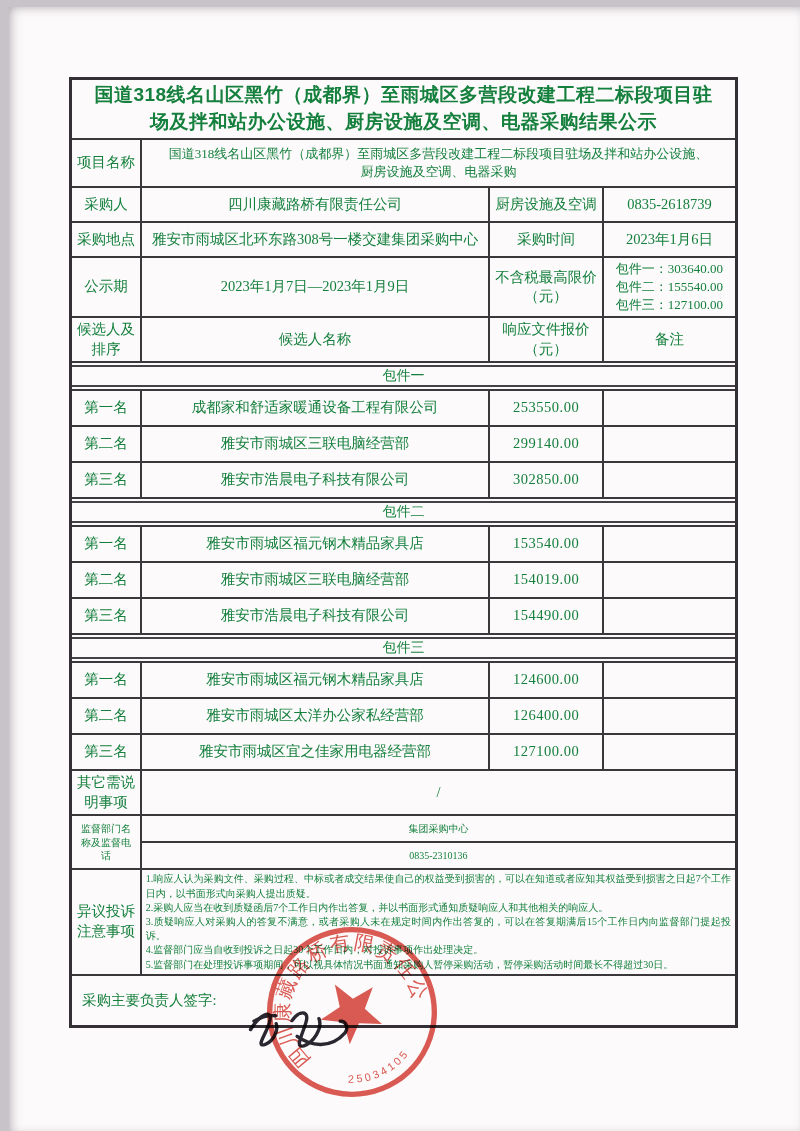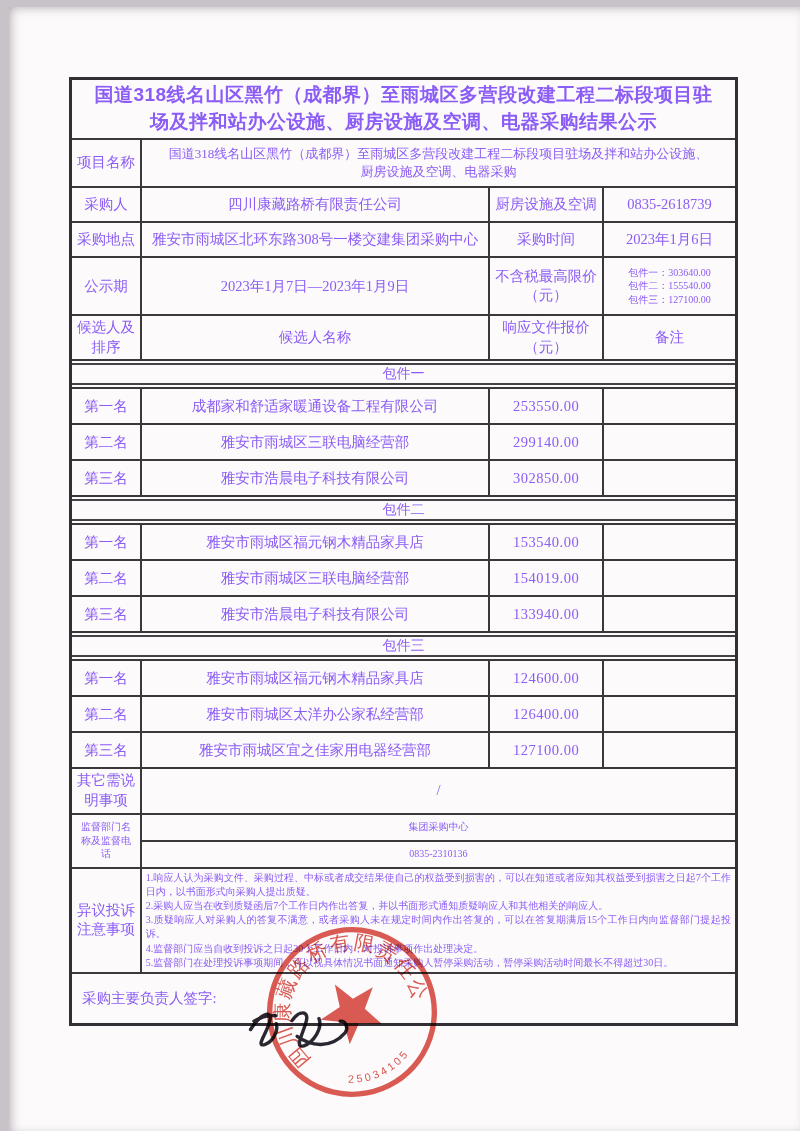--- a/index.html
+++ b/index.html
@@ -10,41 +10,41 @@
   }
   .paper{
     position:absolute;left:9px;top:7px;right:0;bottom:0;
     background:#fcfafb;
     box-shadow:inset 6px 0 12px -5px rgba(120,112,122,.55),
                inset 0 6px 12px -6px rgba(120,112,122,.40);
   }
   table.doc{
     position:absolute;left:60px;top:70px;width:669px;
     border-collapse:collapse;table-layout:fixed;
-    color:#8b5cf6;
+    color:#15803d;
   }
   table.doc{border:3px solid #332f34;}
   .doc td{
     border:2px solid #3b383c;
     text-align:center;vertical-align:middle;
     padding:2px 4px;font-size:14.5px;line-height:1.35;
     overflow:hidden;word-break:break-all;
   }
   .r-title td{
     height:52px;
     font-family:"Liberation Sans","DejaVu Sans",sans-serif;
     font-weight:bold;font-size:19px;line-height:1.42;letter-spacing:.5px;
     padding:2px 14px;
   }
   .r-proj{height:36px;}
   .r-proj .val{font-size:13px;line-height:1.4;padding:5px 22px;}
   .r-std{height:35px;}
   .r-limit{height:58px;}
   .limits{text-align:left;padding:2px 2px 2px 5px;}
-  .limits div{font-size:10px;line-height:1.38;white-space:nowrap;}
+  .limits div{font-size:13px;line-height:1.38;white-space:nowrap;}
   .r-head{height:42px;}
   .band{height:25px;}
   .band td{padding:0;}
   .band-inner{
     margin:2px 0;border-top:2px solid #45414600;
     border-top:2px solid #454146;border-bottom:2px solid #454146;
     font-size:14px;line-height:17px;padding-bottom:1px;
   }
   .r-rank{height:36px;}
   .price-cell{letter-spacing:.5px;}
@@ -163,21 +163,21 @@
     </tr>
     <tr class="r-rank">
       <td class="lbl">第二名</td>
       <td>雅安市雨城区三联电脑经营部</td>
       <td class="price-cell">154019.00</td>
       <td></td>
     </tr>
     <tr class="r-rank">
       <td class="lbl">第三名</td>
       <td>雅安市浩晨电子科技有限公司</td>
-      <td class="price-cell">133940.00</td>
+      <td class="price-cell">154490.00</td>
       <td></td>
     </tr>
 
     <tr class="band">
       <td colspan="4">
         <div class="band-inner">包件三</div>
       </td>
     </tr>
     <tr class="r-rank">
       <td class="lbl">第一名</td>

